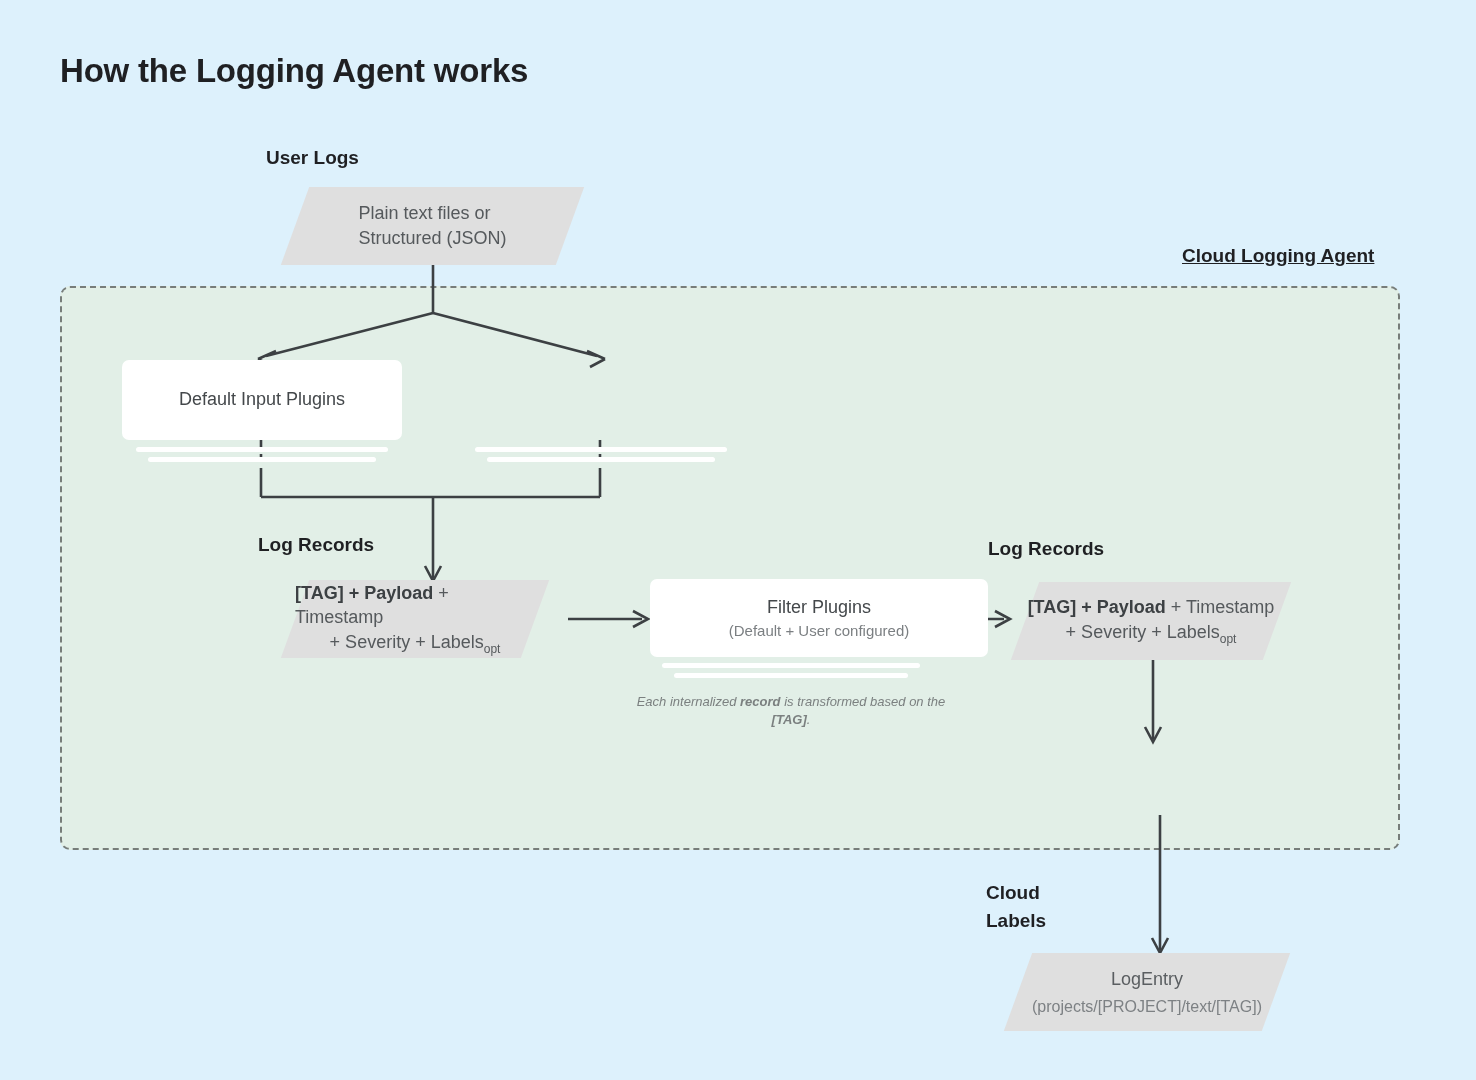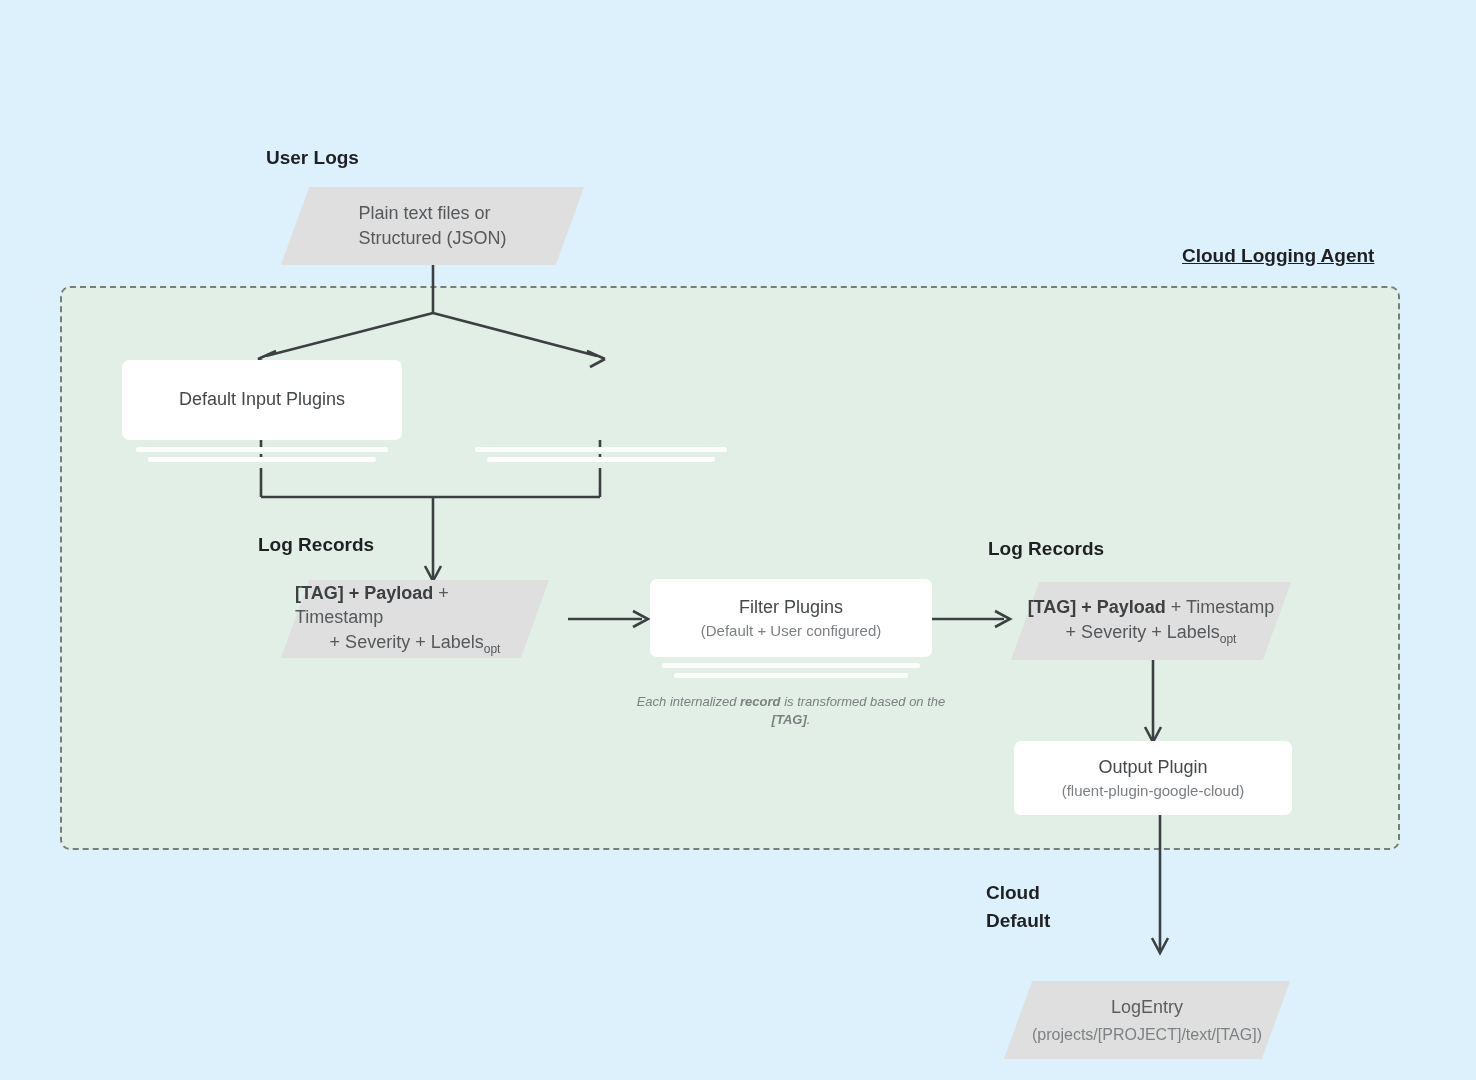--- a/index.html
+++ b/index.html
@@ -106,21 +106,21 @@
   #pg-logrec-left {
     left: 295px; top: 580px;
     width: 240px; height: 78px;
   }
   #pg-logrec-right {
     left: 1025px; top: 582px;
     width: 252px; height: 78px;
   }
   #pg-logentry {
     left: 1018px; top: 953px;
-    width: 258px; height: 78px; margin-top: 28px;
+    width: 258px; height: 78px;
   }
   #pg-logentry .ptext { line-height: 1.5; }
 
   .lr-line1, .lr-line2 { display: block; }
   .lr-bold { font-weight: bold; color: #3c4043; }
   .sub { font-size: 12px; vertical-align: sub; }
 
   .le-main { font-size: 18px; color: #5a5e61; }
   .le-sub  { font-size: 16px; color: #7d8184; margin-top: 2px; }
 
@@ -151,21 +151,21 @@
   .stack1, .stack2 {
     position: absolute;
     height: 5px;
     background: #ffffff;
     border-radius: 3px;
     z-index: 4;
   }
 
   #card-default-input { left: 122px; top: 360px; width: 280px; height: 80px; }
   #card-custom-input  { left: 461px; top: 360px; width: 280px; height: 80px; }
-  #card-filter        { left: 650px; top: 579px; width: 282px; height: 78px; }
+  #card-filter        { left: 650px; top: 579px; width: 338px; height: 78px; }
   #card-output        { left: 1014px; top: 741px; width: 278px; height: 74px; }
 
   #s1-default { left: 136px; top: 447px; width: 252px; }
   #s2-default { left: 148px; top: 457px; width: 228px; }
   #s1-custom  { left: 475px; top: 447px; width: 252px; }
   #s2-custom  { left: 487px; top: 457px; width: 228px; }
   #s1-filter  { left: 662px; top: 663px; width: 258px; }
   #s2-filter  { left: 674px; top: 673px; width: 234px; }
 
   
@@ -181,29 +181,30 @@
     line-height: 1.42;
     z-index: 5;
   }
   #caption-transform b { font-weight: bold; }
 </style>
 </head>
 <body>
 
 <div id="stage">
 
+  <div class="page-title">How the Logging Agent works</div>
 
   <div id="agent-panel"></div>
 
   <div class="section-label" id="label-user-logs">User Logs</div>
   <div class="section-label" id="label-agent">Cloud Logging Agent</div>
   <div class="section-label" id="label-logrec-left">Log Records</div>
   <div class="section-label" id="label-logrec-right">Log Records</div>
   <div class="section-label" id="label-cloud-logging">Cloud
-Default</div>
+Labels</div>
 
   <svg id="wires" viewBox="0 0 1476 1080">
     <g fill="none" stroke="#3c4043" stroke-width="2.6" stroke-linecap="butt" stroke-linejoin="miter">
 
       <path d="M433,265 L433,313"></path>
 
       <path d="M433,313 L266,356"></path>
       <path d="M258,359 L276,351 M258,359 L273,367"></path>
 
       <path d="M433,313 L597,356"></path>
@@ -269,24 +270,20 @@
   </div>
 
   <div class="pgram" id="pg-logrec-right">
     <div class="shape"></div>
     <div class="ptext">
       <span class="lr-line1"><span class="lr-bold">[TAG] + Payload</span><span> + Timestamp</span></span>
       <span class="lr-line2"><span>+ Severity + Labels</span><span class="sub">opt</span></span>
     </div>
   </div>
 
-  <div class="card" id="card-output">
-    <div class="c-title">Output Plugin</div>
-    <div class="c-sub">(fluent-plugin-google-cloud)</div>
-  </div>
 
   <div class="pgram" id="pg-logentry">
     <div class="shape"></div>
     <div class="ptext">
       <span class="le-main">LogEntry</span>
       <span class="le-sub">(projects/[PROJECT]/text/[TAG])</span>
     </div>
   </div>
 
 </div>

